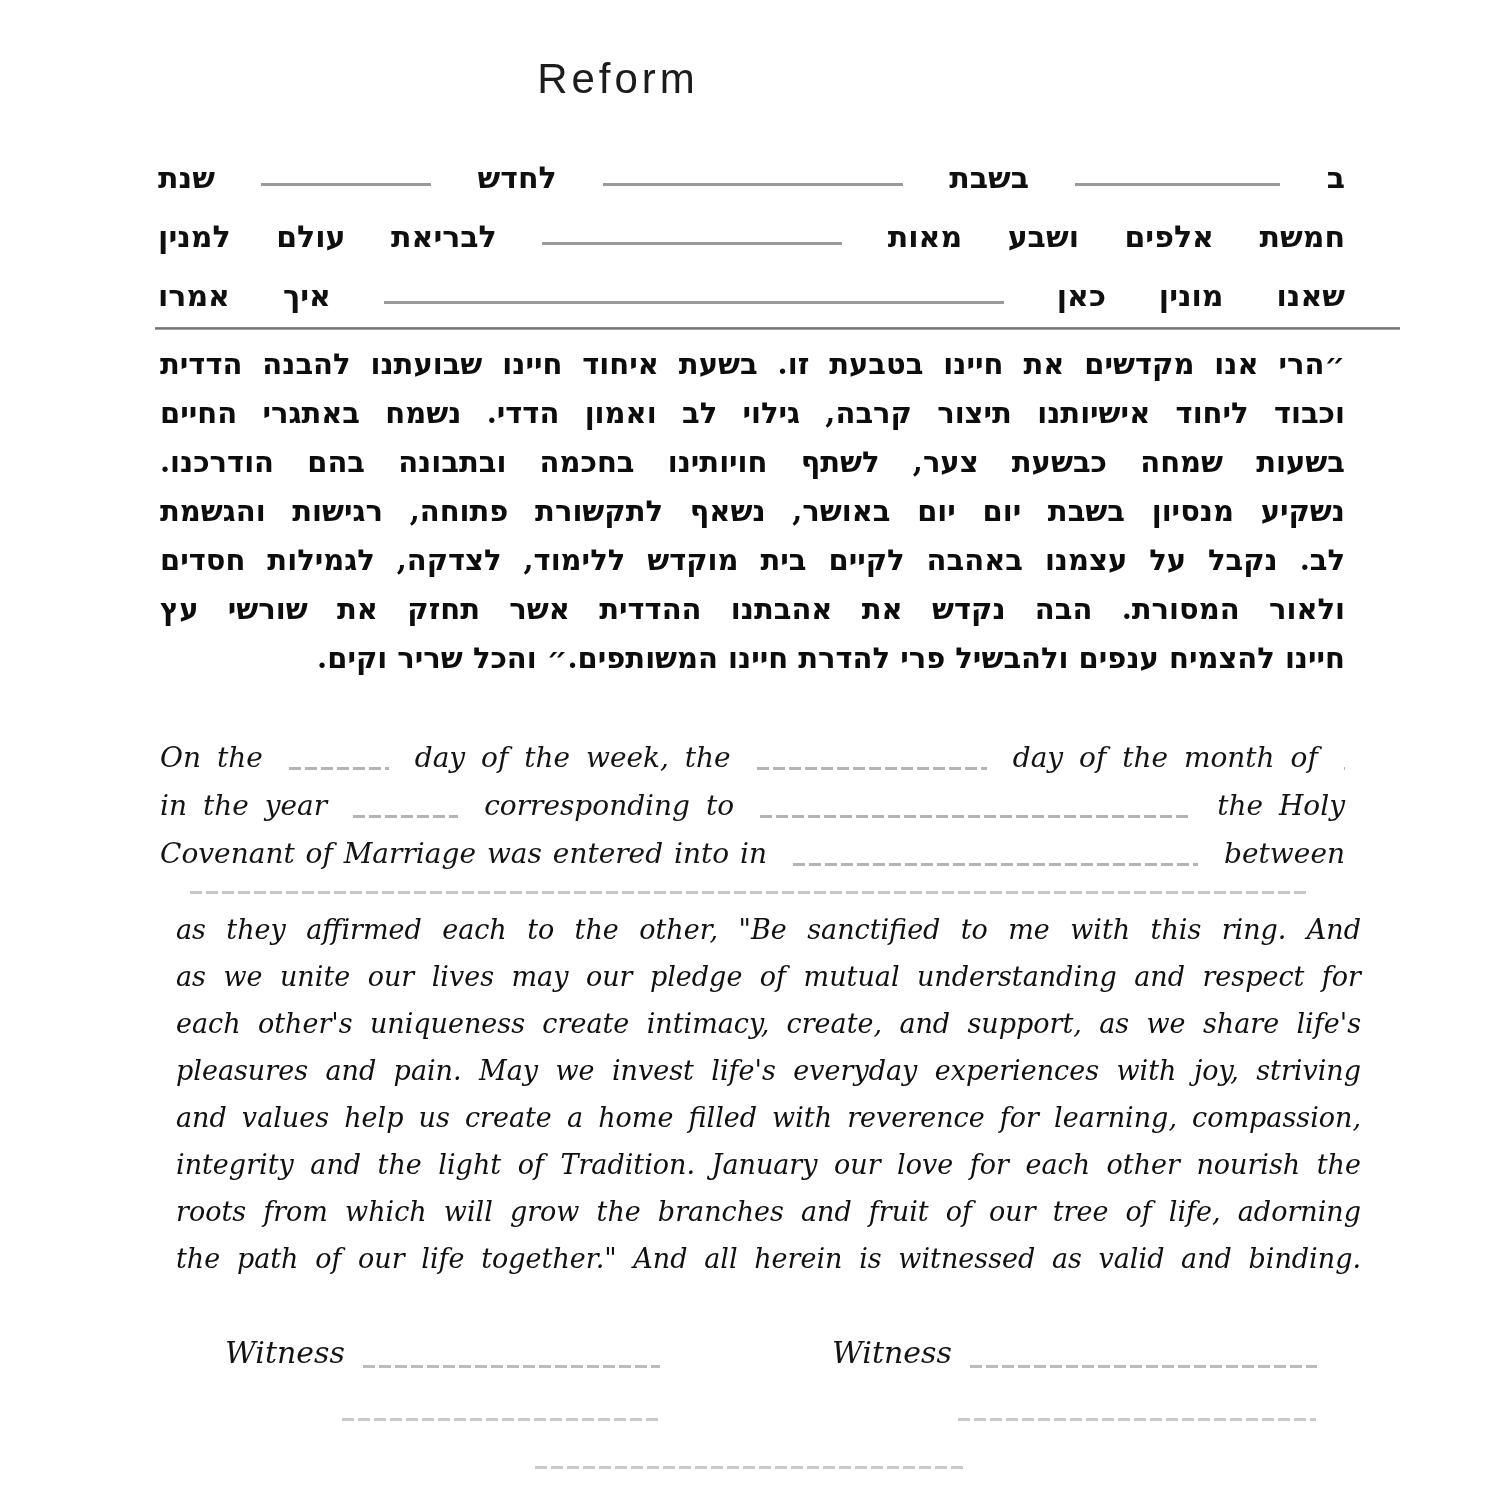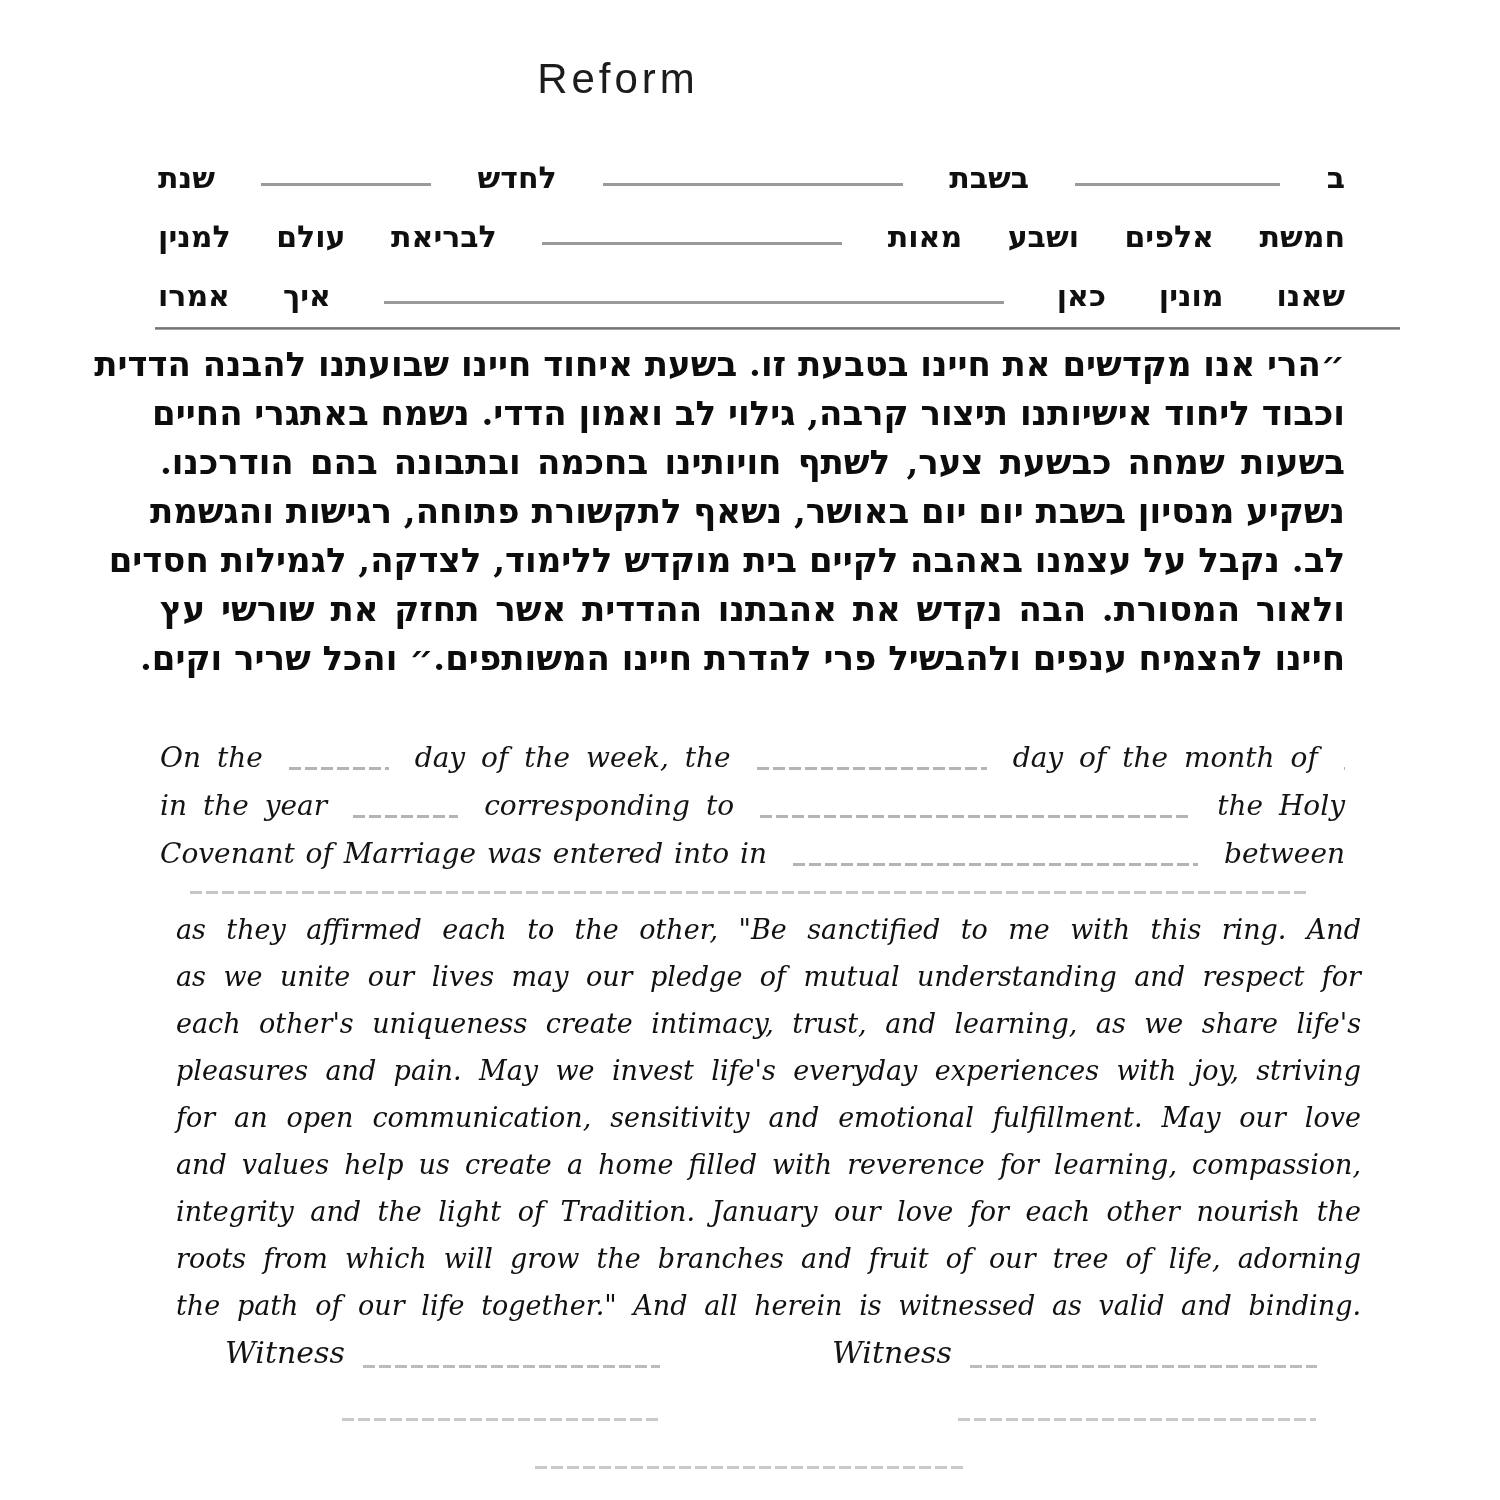--- a/index.html
+++ b/index.html
@@ -19,21 +19,21 @@
   .hw{white-space:nowrap;}
   .hblank{height:0;border-bottom:3px solid #9a9a9a;align-self:flex-end;margin-bottom:9px;}
 
   
   .divider{position:absolute;top:327px;left:155px;width:1245px;height:3px;
            background:linear-gradient(#8f8f8f,#6f6f6f 60%,#c9c9c9);}
 
   
   .heb-par{position:absolute;top:340px;left:160px;width:1185px;direction:rtl;
            font-family:"DejaVu Serif","DejaVu Sans",serif;font-weight:bold;
-           font-size:34px;color:#0d0d0d;}
+           font-size:29px;color:#0d0d0d;}
   .hp-line{height:49px;line-height:49px;text-align:justify;text-align-last:justify;
            white-space:nowrap;}
   .hp-line.last{text-align-last:auto;}
 
   
   .eng-fill{position:absolute;top:726px;left:160px;width:1185px;
             font-family:"DejaVu Serif","Liberation Serif",serif;font-style:italic;
             font-size:28px;color:#141414;}
   .ef-line{display:flex;align-items:flex-end;height:48px;gap:26px;}
   .ef-seg{white-space:nowrap;word-spacing:7px;}
@@ -140,23 +140,22 @@
       <span class="eblank grow"></span>
       <span class="ef-seg">between</span>
     </div>
   </div>
 
   <div class="sep-blank"></div>
 
   <div class="eng-par">
     <div class="ep-line">as they affirmed each to the other, "Be sanctified to me with this ring. And</div>
     <div class="ep-line">as we unite our lives may our pledge of mutual understanding and respect for</div>
-    <div class="ep-line">each other's uniqueness create intimacy, trust, and learning, as we share life's</div>
+    <div class="ep-line">each other's uniqueness create intimacy, create, and support, as we share life's</div>
     <div class="ep-line">pleasures and pain. May we invest life's everyday experiences with joy, striving</div>
-    <div class="ep-line">for an open communication, sensitivity and emotional fulfillment. May our love</div>
     <div class="ep-line">and values help us create a home filled with reverence for learning, compassion,</div>
     <div class="ep-line">integrity and the light of Tradition. January our love for each other nourish the</div>
     <div class="ep-line">roots from which will grow the branches and fruit of our tree of life, adorning</div>
     <div class="ep-line">the path of our life together." And all herein is witnessed as valid and binding.</div>
   </div>
 
   <div class="wit-group wit-left">
     <span class="wit-label">Witness</span>
     <span class="wblank grow"></span>
   </div>

